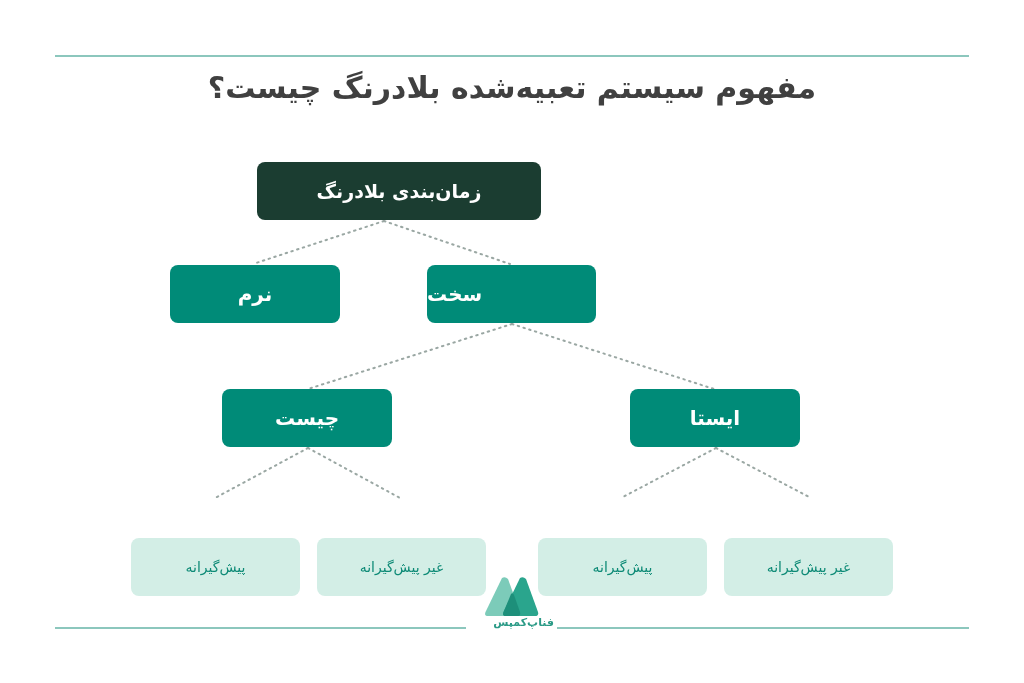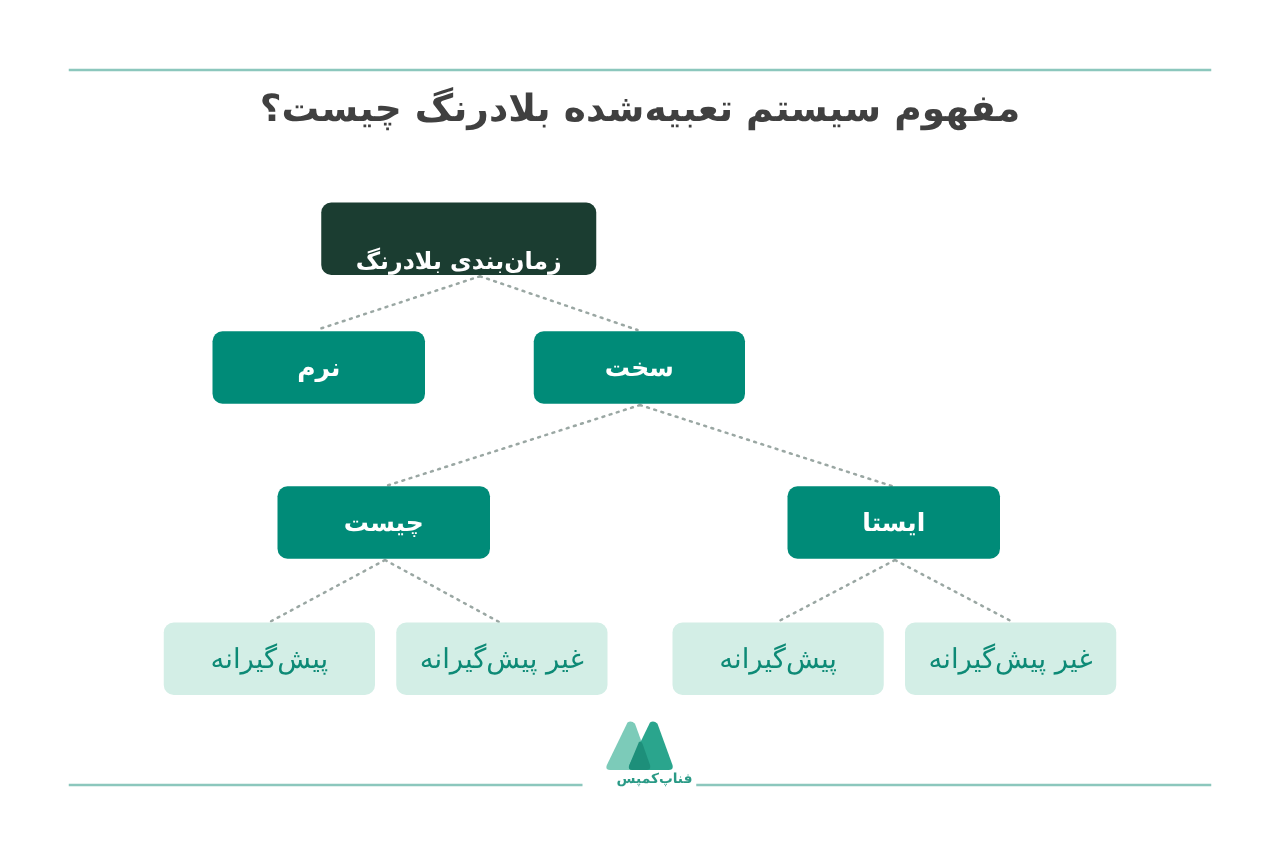--- a/index.html
+++ b/index.html
@@ -5,21 +5,21 @@
   html, body { margin:0; padding:0; }
   body { width:1024px; height:683px; background:#ffffff; position:relative; overflow:hidden;
          font-family:"DejaVu Sans", sans-serif; }
   .hline { position:absolute; height:1.5px; background:#8cc7bd; }
   .title { position:absolute; left:0; width:1024px; top:70px; text-align:center; direction:rtl;
            font-size:30px; font-weight:bold; color:#404040; }
   .box { position:absolute; display:flex; align-items:center; justify-content:center; direction:rtl;
          border-radius:8px; box-sizing:border-box; }
   .box.root { background:#1b3d31; color:#ffffff; font-size:19px; font-weight:bold; }
   .box.l1 { background:#008b78; color:#ffffff; font-size:20px; font-weight:bold; }
-  .box.leaf { background:#d3eee6; color:#0d8a76; font-size:22px; }
+  .box.leaf { background:#d3eee6; color:#0d8a76; font-size:14px;margin-top:40px; }
   svg.conn { position:absolute; left:0; top:0; }
   .logo { position:absolute; left:484px; top:576px; width:56px; height:44px; }
   .logo-text { position:absolute; left:470px; top:616px; width:84px; text-align:right; direction:rtl;
                font-size:11px; font-weight:bold; color:#2a9a86; }
 </style>
 </head>
 <body>
 
 <div class="hline" style="left:55px; top:55px; width:914px;"></div>
 
@@ -31,28 +31,28 @@
     <line x1="384" y1="221" x2="510" y2="264"></line>
     <line x1="512" y1="324" x2="308" y2="389"></line>
     <line x1="512" y1="324" x2="714" y2="389"></line>
     <line x1="308" y1="448" x2="215" y2="498"></line>
     <line x1="308" y1="448" x2="400" y2="498"></line>
     <line x1="716" y1="448" x2="621" y2="498"></line>
     <line x1="716" y1="448" x2="811" y2="498"></line>
   </g>
 </svg>
 
-<div class="box root" style="left:257px; top:162px; width:220px; height:58px;align-items:flex-end;">
+<div class="box root" style="left:257px; top:162px; width:284px; height:58px;">
   <span>زمان‌بندی بلادرنگ</span>
 </div>
 
 <div class="box l1" style="left:170px; top:265px; width:170px; height:58px;justify-content:center;">
   <span>نرم</span>
 </div>
-<div class="box l1" style="left:427px; top:265px; width:169px; height:58px;">
+<div class="box l1" style="left:427px; top:265px; width:169px; height:58px;justify-content:flex-end;">
   <span>سخت</span>
 </div>
 
 <div class="box l1" style="left:222px; top:389px; width:170px; height:58px;">
   <span>چیست</span>
 </div>
 <div class="box l1" style="left:630px; top:389px; width:170px; height:58px;">
   <span>ایستا</span>
 </div>
 

